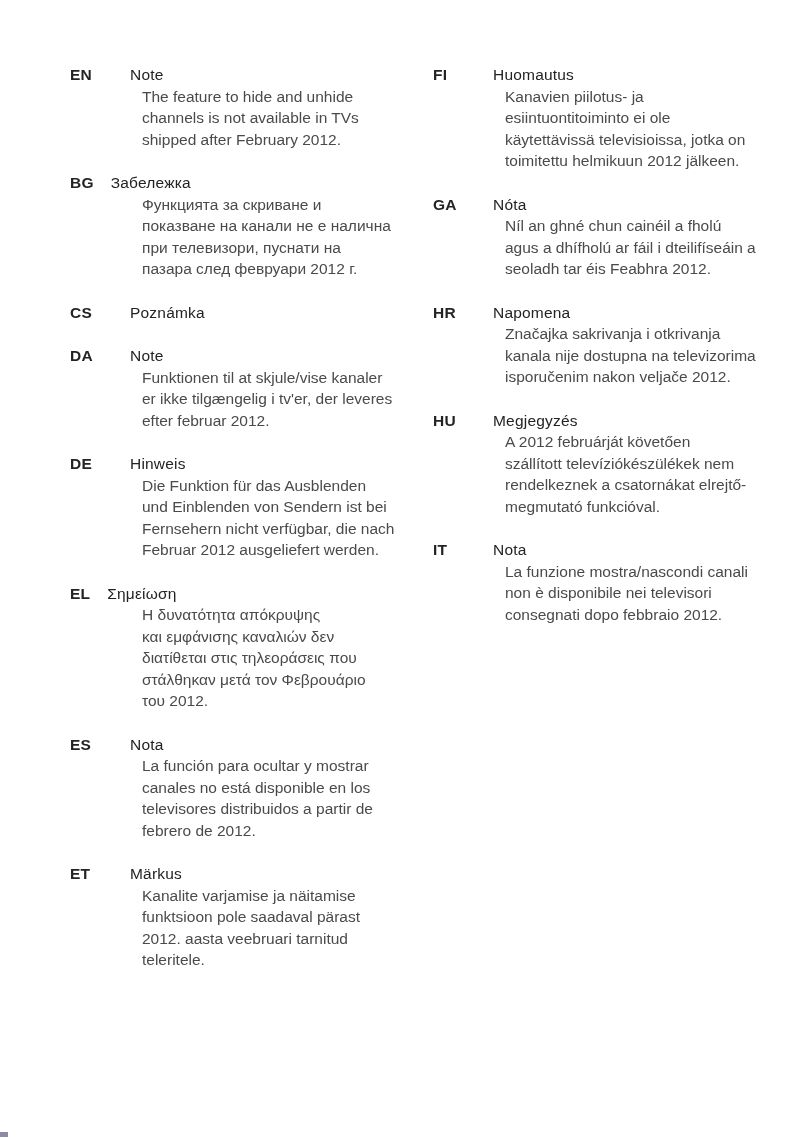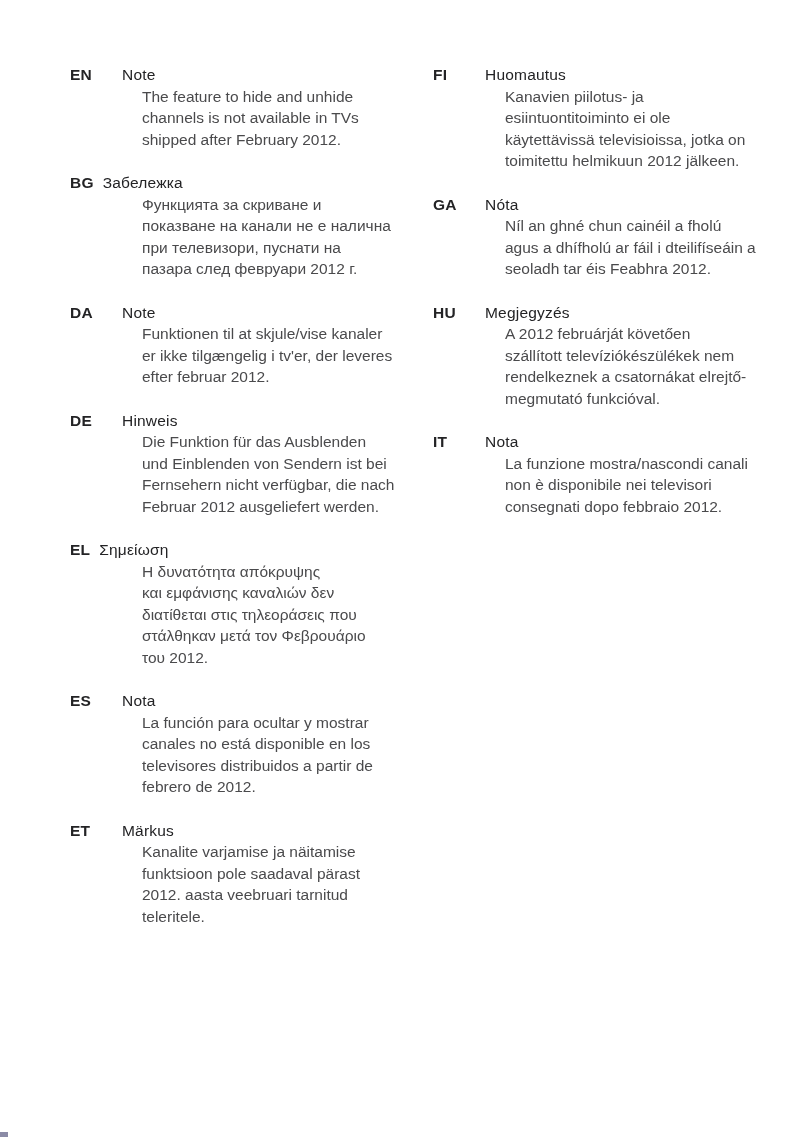--- a/index.html
+++ b/index.html
@@ -20,21 +20,21 @@
     width: 802px;
     height: 1138px;
     padding: 64px 30px 0 70px;
     display: flex;
   }
   .col { display: block; }
   .col-left  { width: 363px; flex: none; }
   .col-right { width: 339px; flex: none; }
 
   .note { margin: 0 0 22px 0; font-size: 15.5px; line-height: 21.5px; }
-  .note .head { display: flex; align-items: flex-start; }
+  .note .head { display: flex; align-items: flex-start; gap: 8px; }
   .note .code {
     flex: none;
     width: 52px;
     font-weight: bold;
     color: #232325;
     letter-spacing: 0.2px;
   }
   .note.tight .code { width: auto; margin-right: 9px; }
   .note .title {
     font-weight: normal;
@@ -77,20 +77,24 @@
         <span class="code">BG</span>
         <span class="title">Забележка</span>
       </div>
       <p class="body">Функцията за скриване и
 показване на канали не е налична
 при телевизори, пуснати на
 пазара след февруари 2012 г.</p>
     </section>
 
     <section class="note">
+      <div class="head">
+        <span class="code">CS</span>
+        <span class="title">Poznámka</span>
+      </div>
     </section>
 
     <section class="note">
       <div class="head">
         <span class="code">DA</span>
         <span class="title">Note</span>
       </div>
       <p class="body">Funktionen til at skjule/vise kanaler
 er ikke tilgængelig i tv'er, der leveres
 efter februar 2012.</p>
@@ -160,20 +164,29 @@
     <section class="note">
       <div class="head">
         <span class="code">GA</span>
         <span class="title">Nóta</span>
       </div>
       <p class="body">Níl an ghné chun cainéil a fholú
 agus a dhífholú ar fáil i dteilifíseáin a
 seoladh tar éis Feabhra 2012.</p>
     </section>
 
+    <section class="note">
+      <div class="head">
+        <span class="code">HR</span>
+        <span class="title">Napomena</span>
+      </div>
+      <p class="body">Značajka sakrivanja i otkrivanja
+kanala nije dostupna na televizorima
+isporučenim nakon veljače 2012.</p>
+    </section>
 
     <section class="note">
       <div class="head">
         <span class="code">HU</span>
         <span class="title">Megjegyzés</span>
       </div>
       <p class="body">A 2012 februárját követően
 szállított televíziókészülékek nem
 rendelkeznek a csatornákat elrejtő-
 megmutató funkcióval.</p>

